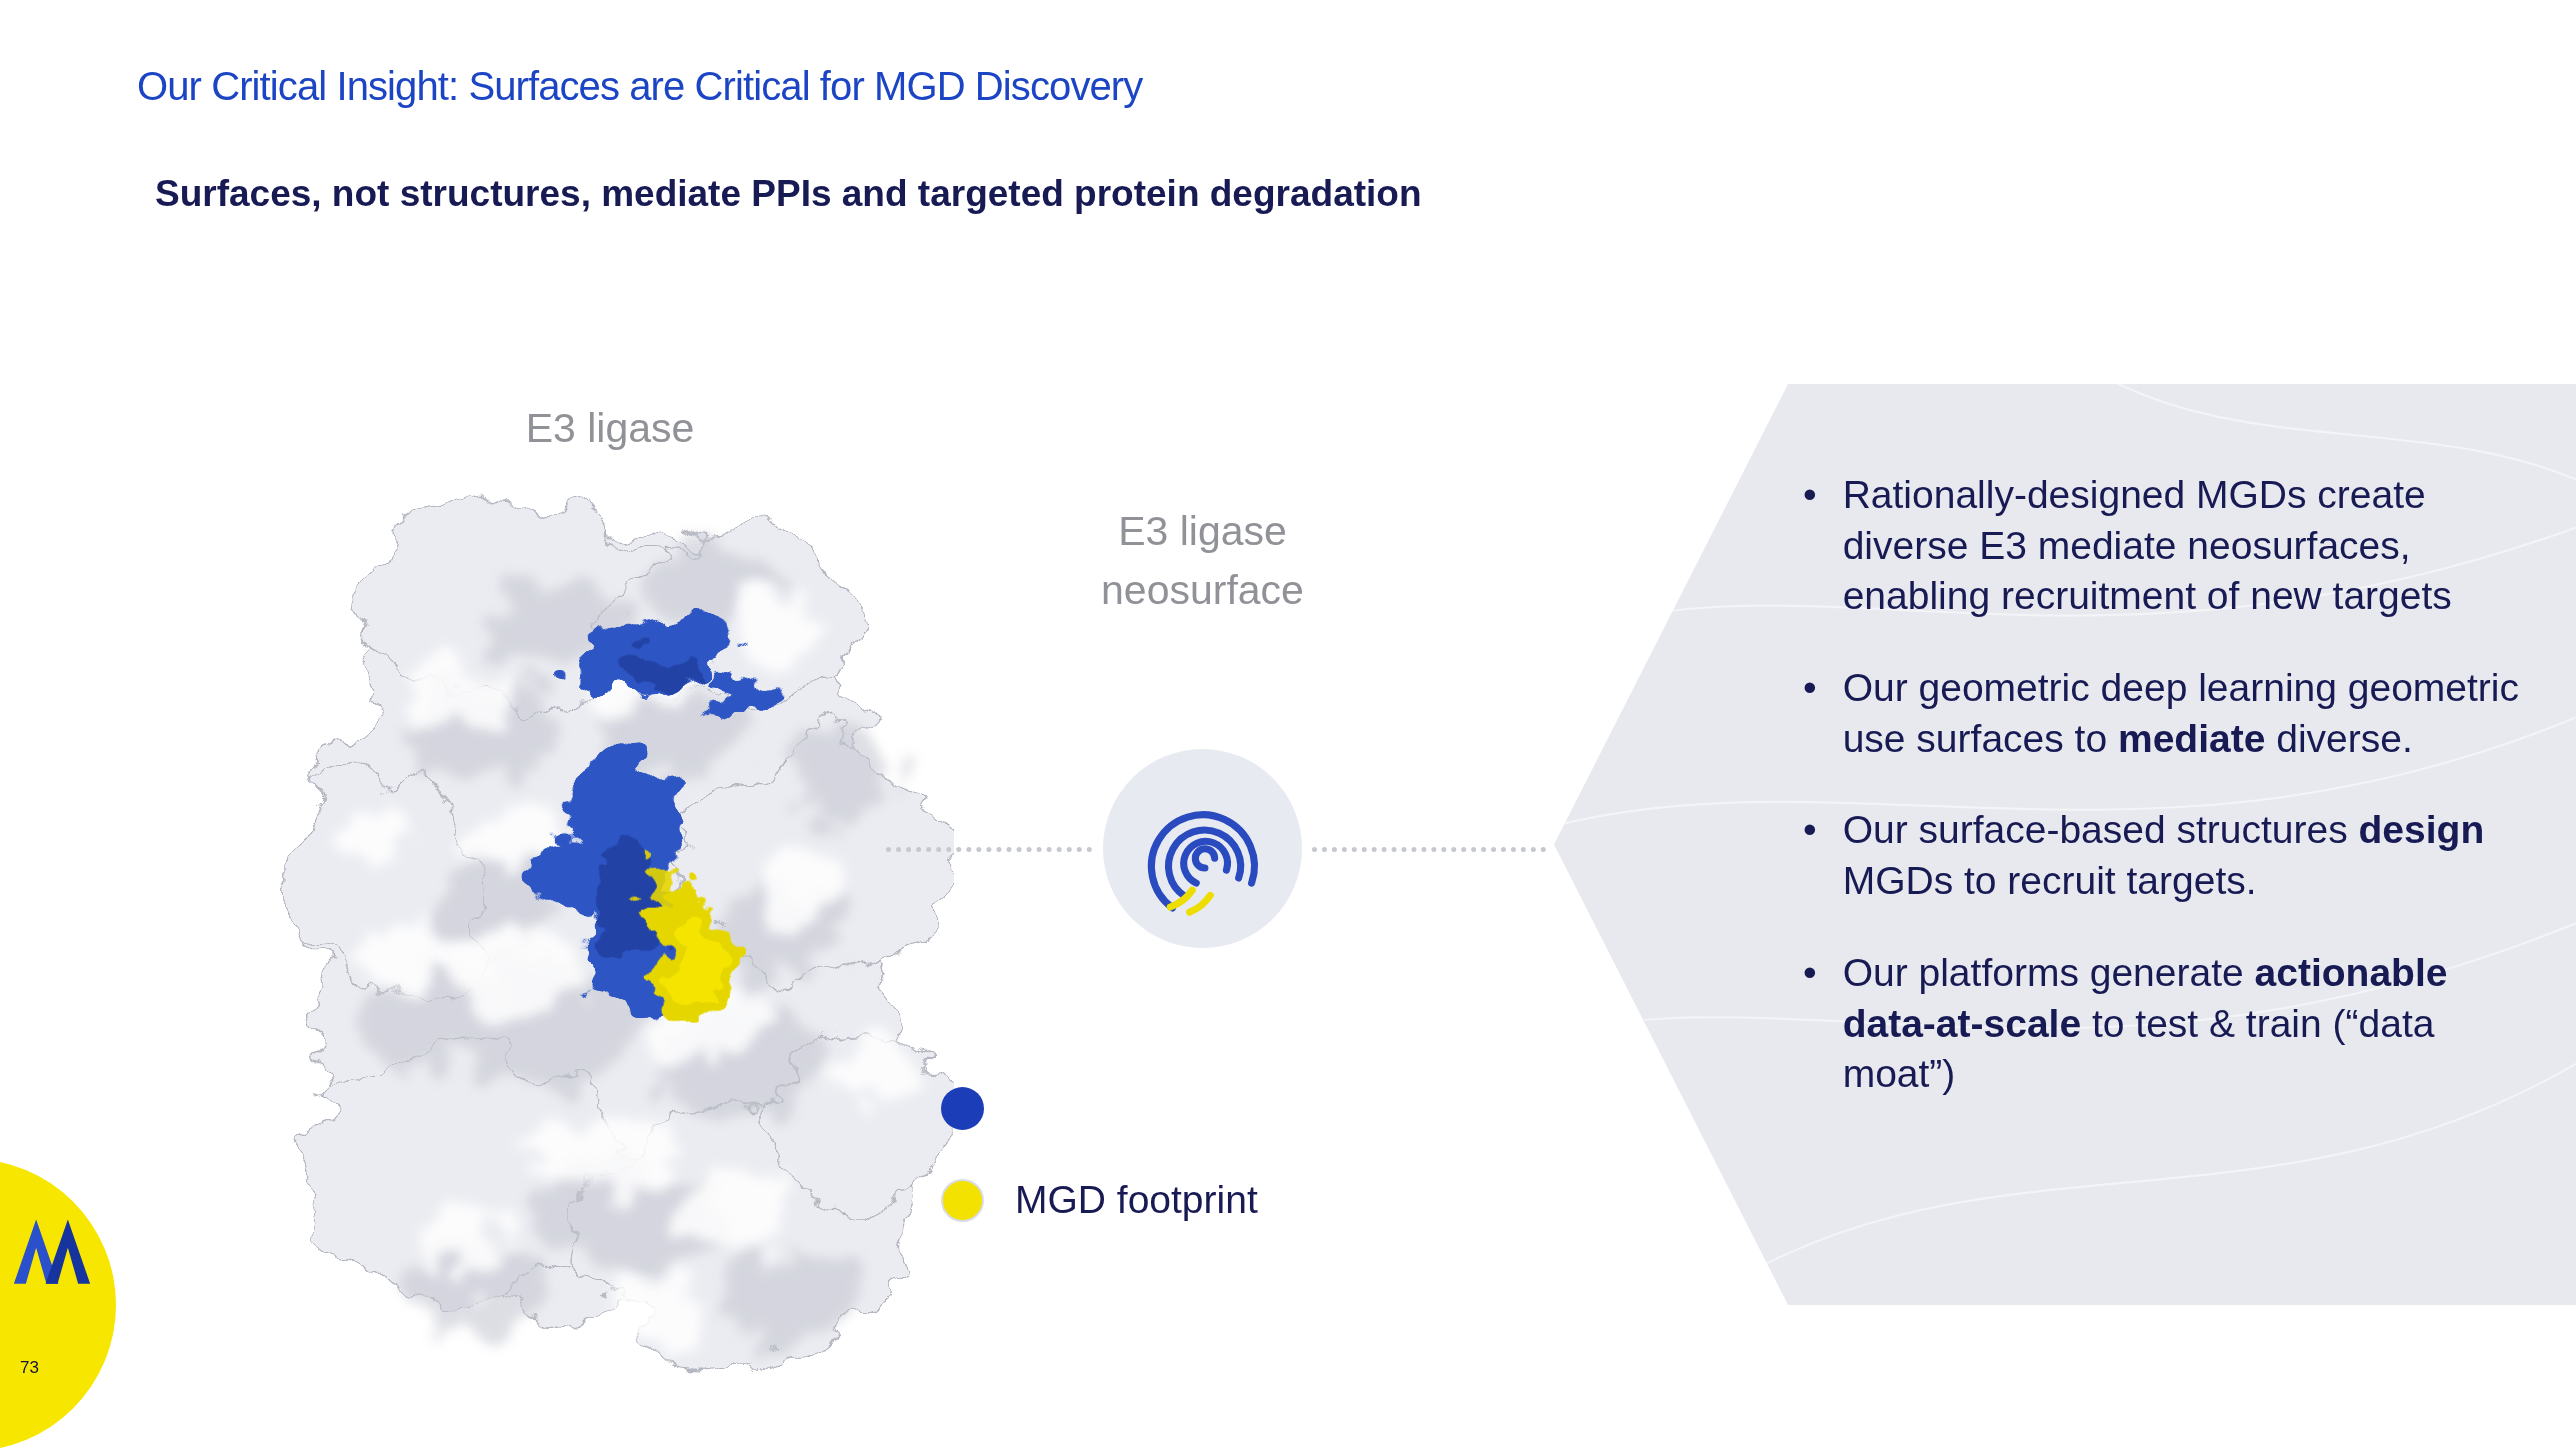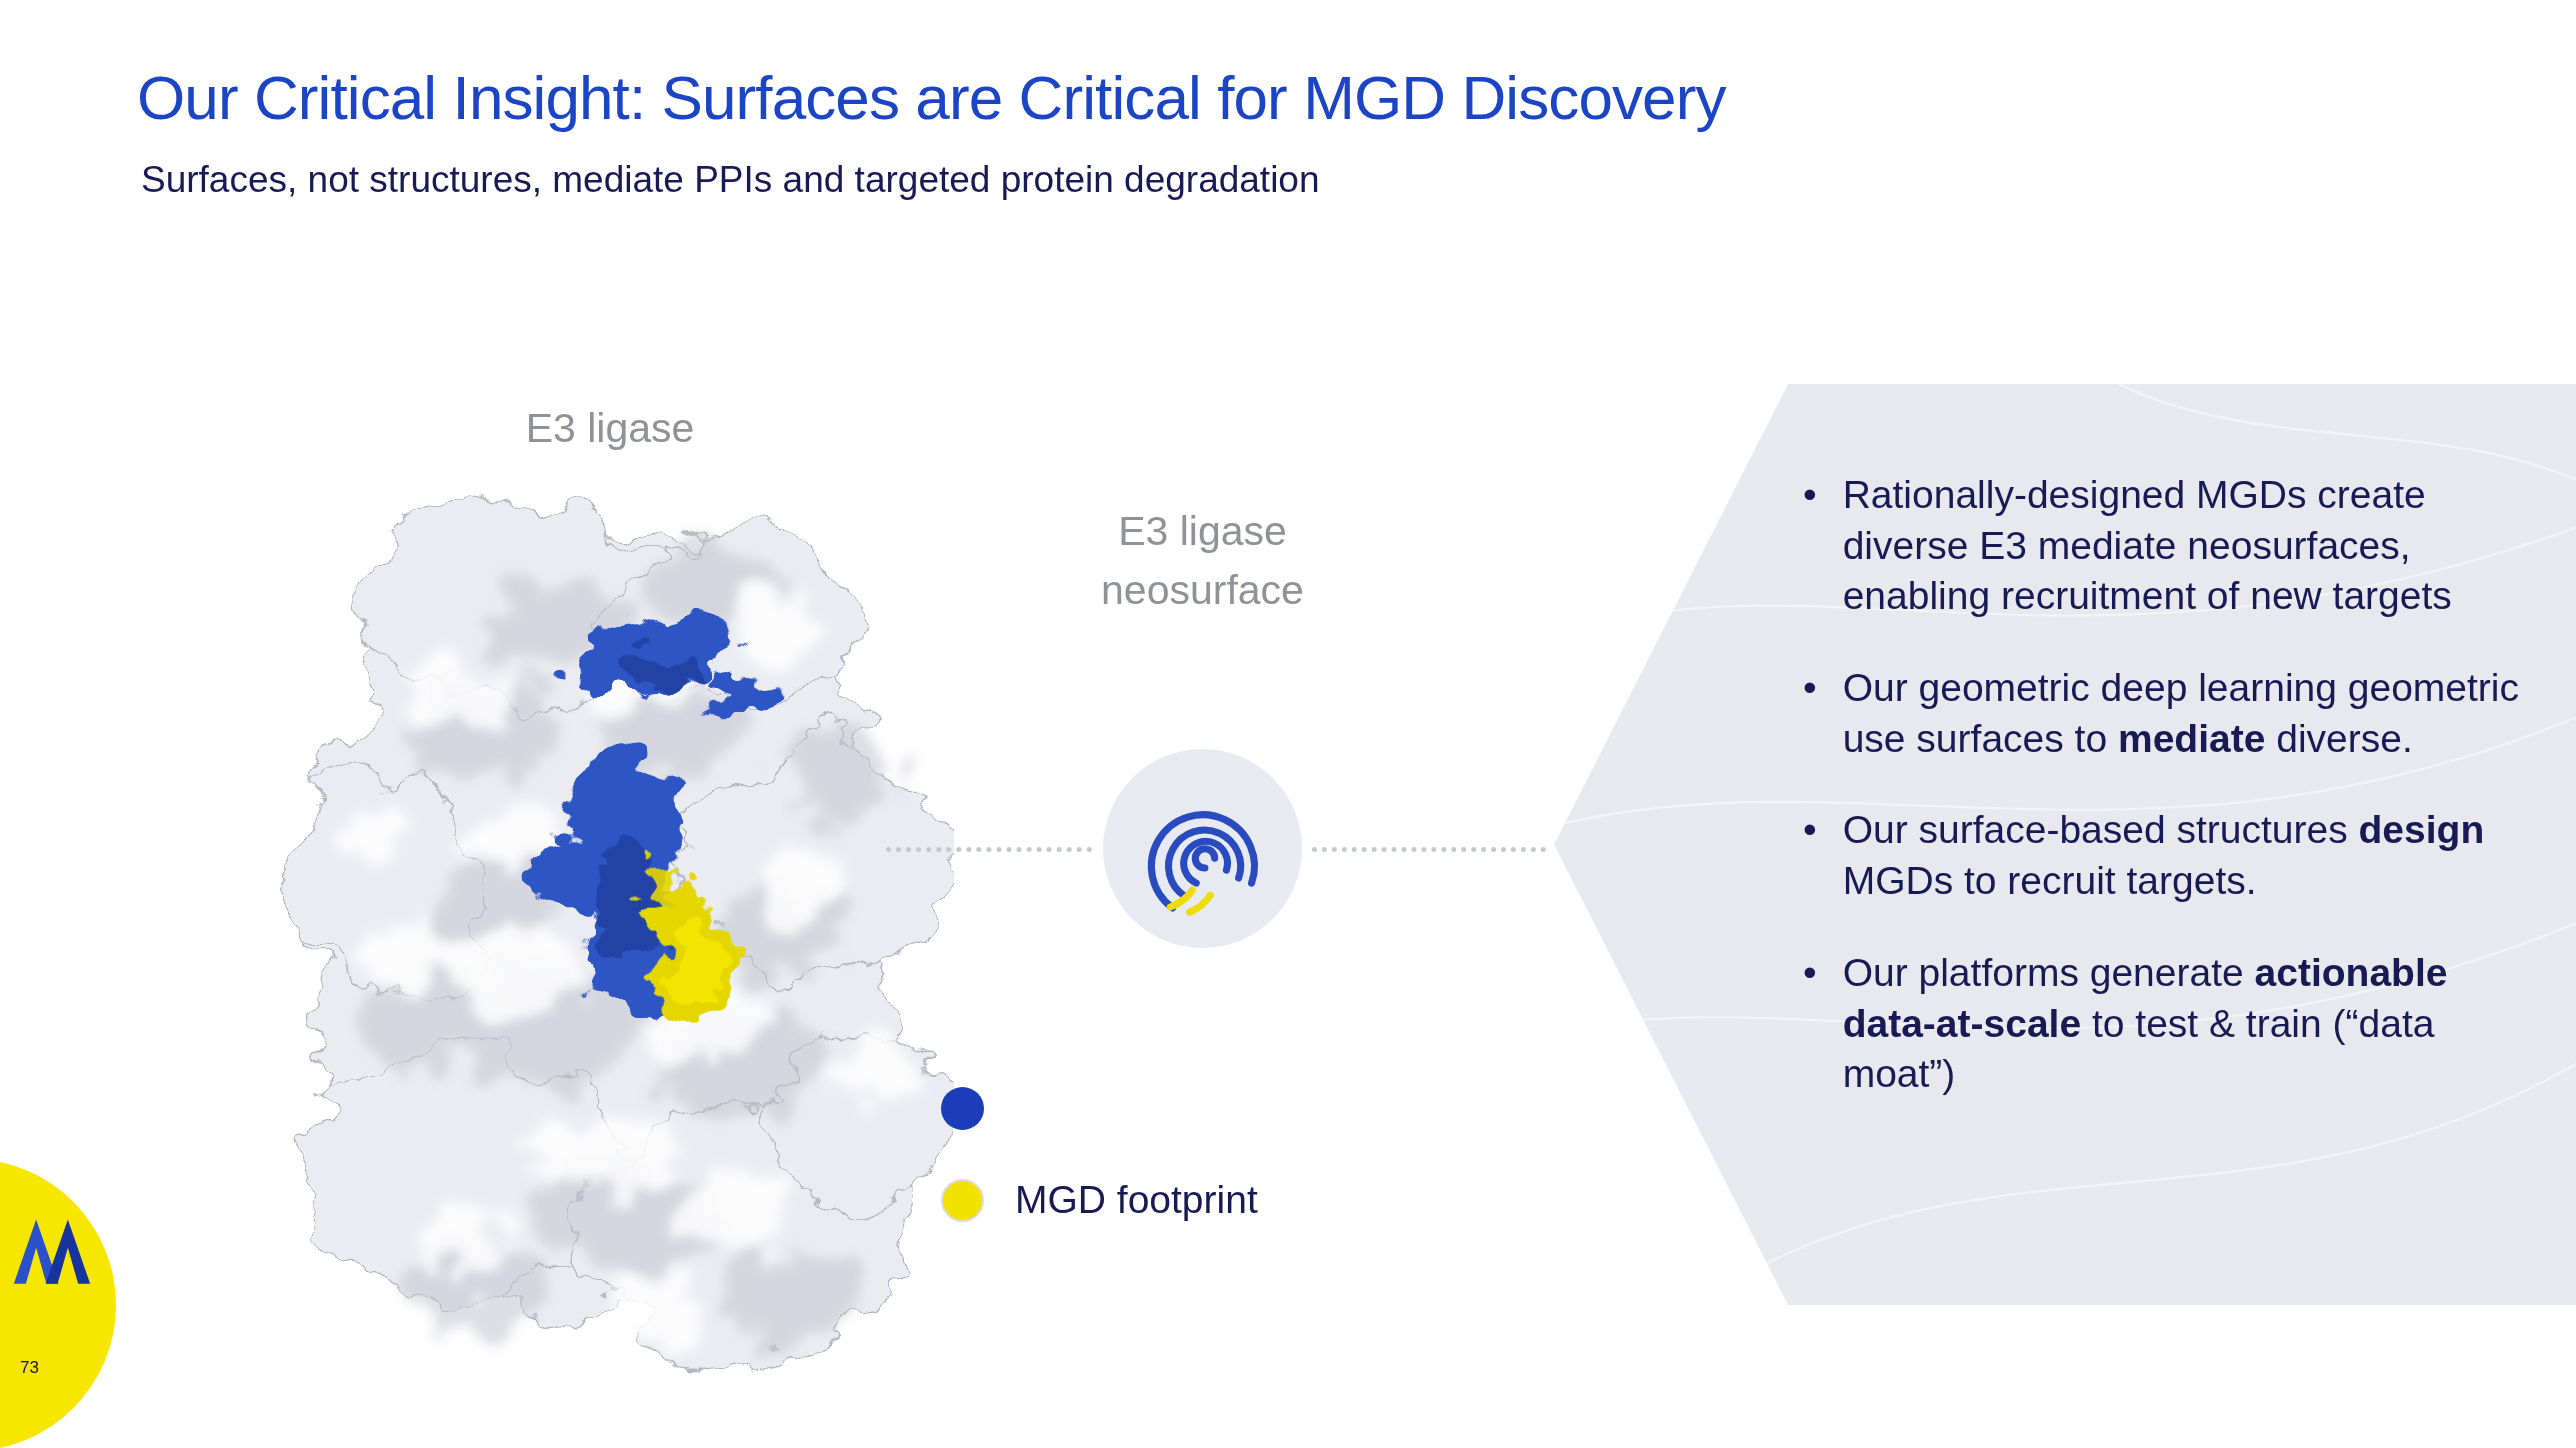--- a/index.html
+++ b/index.html
@@ -2,25 +2,25 @@
 <html style="font-size:13.7px"><head>
 <meta charset="utf-8">
 <style>
   html,body{margin:0;padding:0;}
   body{
     width:2576px;height:1449px;position:relative;overflow:hidden;
     background:#ffffff;font-family:"Liberation Sans", sans-serif;
   }
   .title{
     position:absolute;left:137px;top:64px;margin:0;
-    font-size:62px;font-weight:500;color:#1b45c4;letter-spacing:-0.9px;line-height:1.1;
+    font-size:40px;font-weight:500;color:#1b45c4;letter-spacing:-0.9px;line-height:1.1;
   }
   .subtitle{
-    position:absolute;left:139px;top:156px;margin:2px;
-    font-size:37px;font-weight:400;color:#181a54;line-height:1.2;
+    position:absolute;left:139px;top:156px;margin:16px;
+    font-size:37px;font-weight:700;color:#181a54;line-height:1.2;
   }
   .e3-label{
     position:absolute;left:404px;top:405px;width:412px;text-align:center;
     font-size:41px;color:#909298;
   }
   .neo-label{
     position:absolute;left:1005px;top:502px;width:395px;text-align:center;
     font-size:41px;color:#909298;line-height:1.45;white-space:pre-line;
   }
   .protein{position:absolute;left:258px;top:472px;width:696px;height:910px;}

